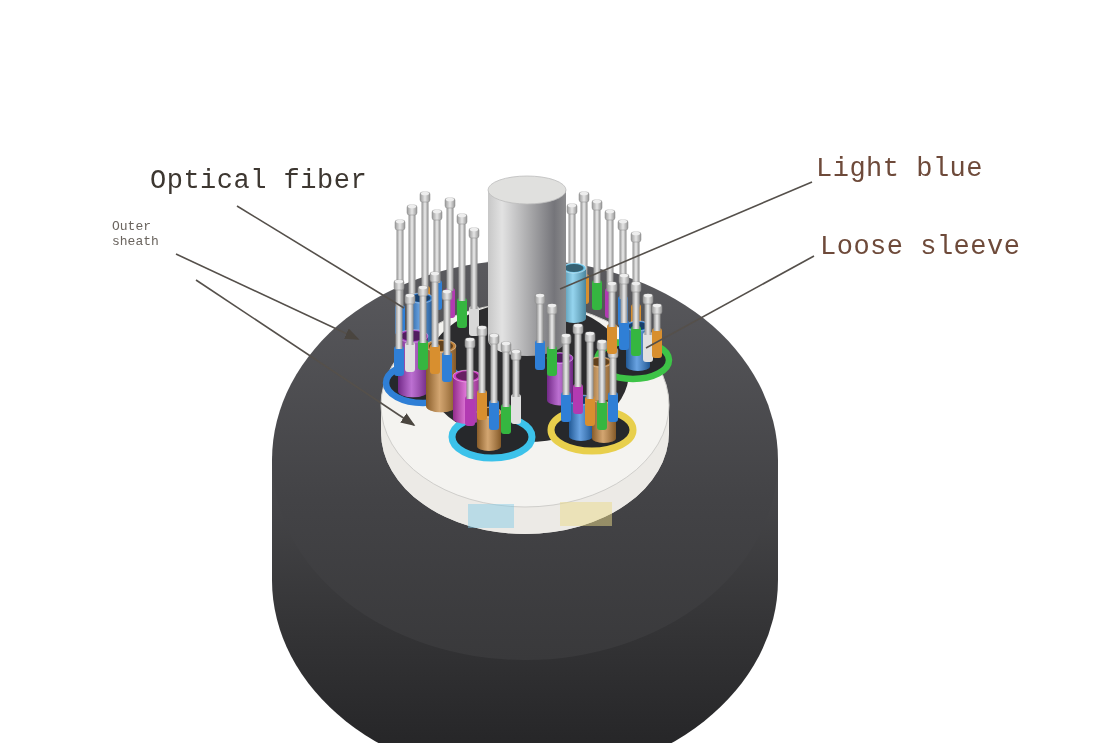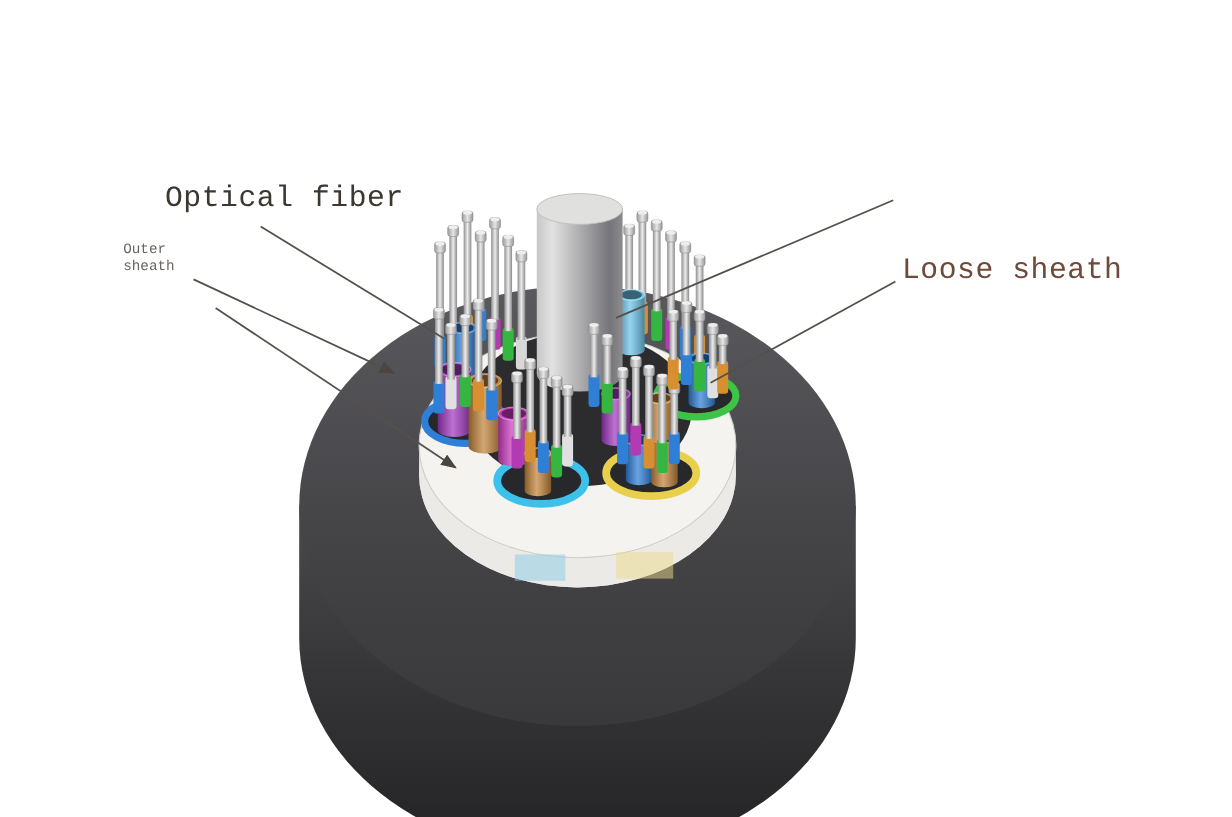--- a/index.html
+++ b/index.html
@@ -295,15 +295,16 @@
     <line x1="176" y1="214" x2="358" y2="299" stroke="#55504b" stroke-width="1.6" marker-end="url(#arrow)"></line>
     <line x1="196" y1="240" x2="414" y2="385" stroke="#55504b" stroke-width="1.6" marker-end="url(#arrow)"></line>
     <line x1="812" y1="142" x2="560" y2="249" stroke="#55504b" stroke-width="1.6"></line>
     <line x1="814" y1="216" x2="646" y2="308" stroke="#55504b" stroke-width="1.6"></line>
   </svg>
 
   <div class="label label-big label-optical">Optical fiber</div>
 
   <div class="label label-outersheath">Outer sheath</div>
 
-
-  <div class="label label-big label-loosesleeve">Loose sheath</div>
+  <div class="label label-big label-lightblue">Light blue</div>
+
+  <div class="label label-big label-loosesleeve">Loose sleeve</div>
 </div>
 
 </body></html>

